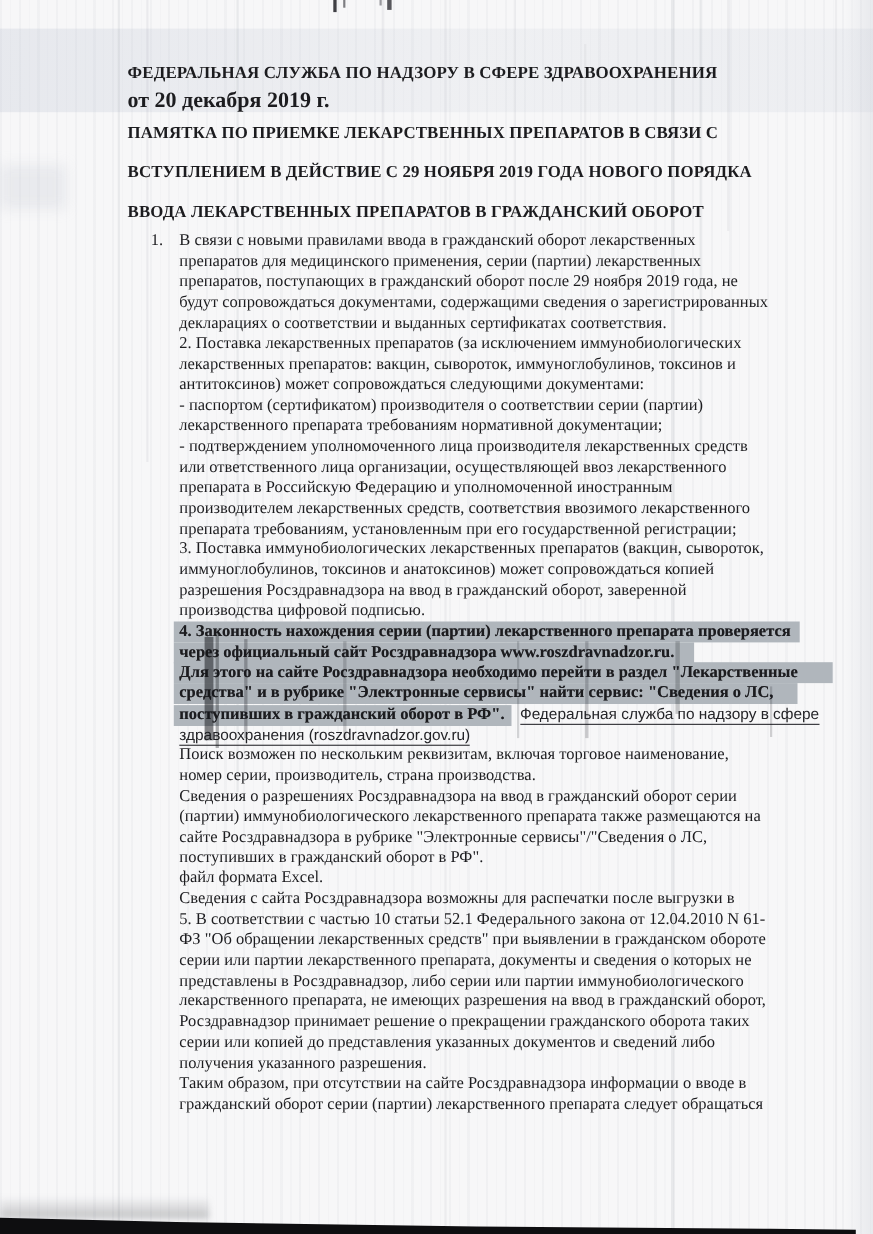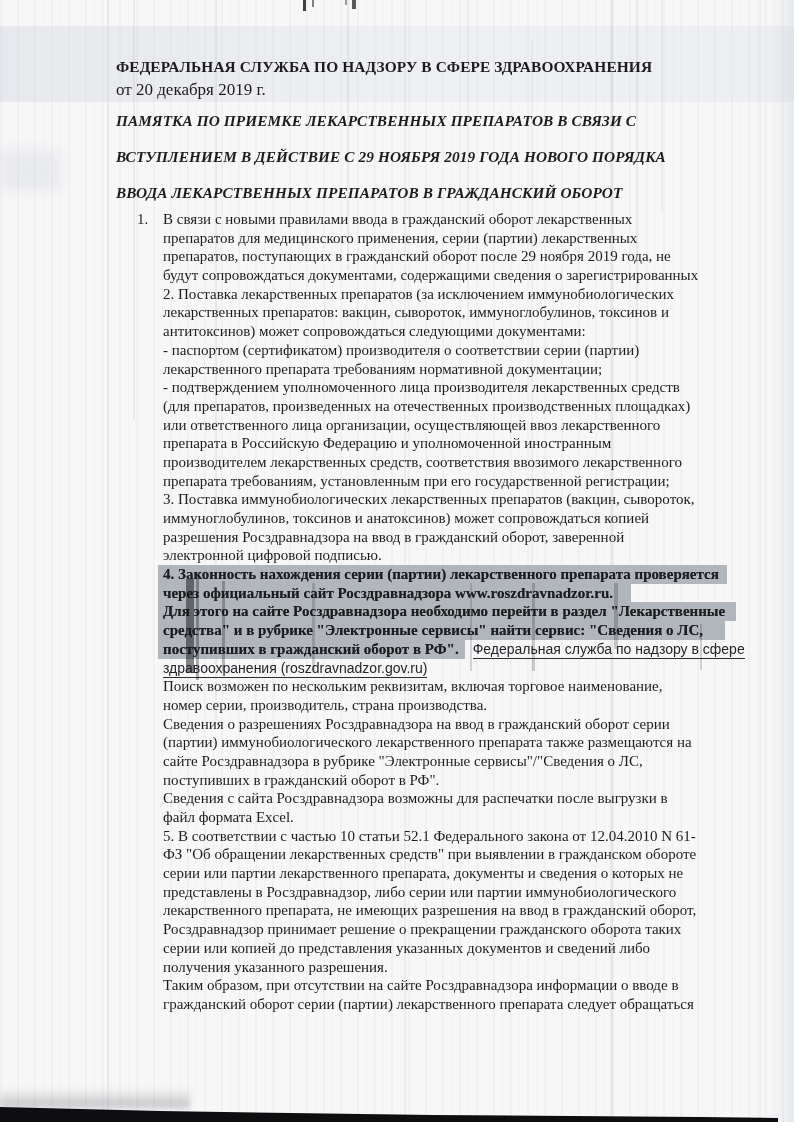--- a/index.html
+++ b/index.html
@@ -33,22 +33,22 @@
   
   .bottom-bar { position:absolute; left:0; top:1100px; pointer-events:none; }
   .bottom-smudge {
     position:absolute; left:0; top:1088px; width:190px; height:20px; pointer-events:none;
     background:linear-gradient(180deg, transparent, rgba(90,92,98,0.35));
     filter:blur(3px);
   }
   
   .header-block { position:absolute; left:116px; top:58px; }
   .agency-line { font-weight:bold; font-size:15.4px; letter-spacing:0.1px; white-space:nowrap; }
-  .date-line   { font-weight:normal; font-size:17px; margin-top:4px; }
-  .title-line  { position:absolute; left:116px; font-weight:bold; font-size:15.3px; letter-spacing:0.1px; white-space:nowrap;font-style:italic; }
+  .date-line   { font-weight:bold; font-size:20px; margin-top:4px; }
+  .title-line  { position:absolute; left:116px; font-weight:bold; font-size:15.3px; letter-spacing:0.1px; white-space:nowrap; }
   .t1 { top:112px; } .t2 { top:148px; } .t3 { top:184px; }
   
   .body-block { position:absolute; left:163px; top:210px; font-size:15px; }
   .line { position:relative; height:18.7px; line-height:18.7px; white-space:nowrap; }
   .marker { position:absolute; left:-26px; top:0; }
   .seg-normal { }
   .seg-highlight {
     background:var(--hl,#b0b6bc);
     padding:1px 4px 2px 5px; margin-left:-5px;
     text-shadow:0 0 0.5px rgba(10,10,14,0.55);
@@ -94,49 +94,49 @@
   </div>
   <div class="title-line t1">ПАМЯТКА ПО ПРИЕМКЕ ЛЕКАРСТВЕННЫХ ПРЕПАРАТОВ В СВЯЗИ С</div>
   <div class="title-line t2">ВСТУПЛЕНИЕМ В ДЕЙСТВИЕ С 29 НОЯБРЯ 2019 ГОДА НОВОГО ПОРЯДКА</div>
   <div class="title-line t3">ВВОДА ЛЕКАРСТВЕННЫХ ПРЕПАРАТОВ В ГРАЖДАНСКИЙ ОБОРОТ</div>
 
   <div class="body-block">
       <div class="line"><span class="marker">1.</span><span class="seg-normal">В связи с новыми правилами ввода в гражданский оборот лекарственных</span></div>
       <div class="line"><span class="seg-normal">препаратов для медицинского применения, серии (партии) лекарственных</span></div>
       <div class="line"><span class="seg-normal">препаратов, поступающих в гражданский оборот после 29 ноября 2019 года, не</span></div>
       <div class="line"><span class="seg-normal">будут сопровождаться документами, содержащими сведения о зарегистрированных</span></div>
+      <div class="line"><span class="seg-normal">декларациях о соответствии и выданных сертификатах соответствия.</span></div>
       <div class="line"><span class="seg-normal">2. Поставка лекарственных препаратов (за исключением иммунобиологических</span></div>
       <div class="line"><span class="seg-normal">лекарственных препаратов: вакцин, сывороток, иммуноглобулинов, токсинов и</span></div>
       <div class="line"><span class="seg-normal">антитоксинов) может сопровождаться следующими документами:</span></div>
       <div class="line"><span class="seg-normal">- паспортом (сертификатом) производителя о соответствии серии (партии)</span></div>
       <div class="line"><span class="seg-normal">лекарственного препарата требованиям нормативной документации;</span></div>
       <div class="line"><span class="seg-normal">- подтверждением уполномоченного лица производителя лекарственных средств</span></div>
-      <div class="line"><span class="seg-normal">(для препаратов, произведенных на отечественных производственных площадках)</span></div>
       <div class="line"><span class="seg-normal">или ответственного лица организации, осуществляющей ввоз лекарственного</span></div>
       <div class="line"><span class="seg-normal">препарата в Российскую Федерацию и уполномоченной иностранным</span></div>
       <div class="line"><span class="seg-normal">производителем лекарственных средств, соответствия ввозимого лекарственного</span></div>
       <div class="line"><span class="seg-normal">препарата требованиям, установленным при его государственной регистрации;</span></div>
       <div class="line"><span class="seg-normal">3. Поставка иммунобиологических лекарственных препаратов (вакцин, сывороток,</span></div>
       <div class="line"><span class="seg-normal">иммуноглобулинов, токсинов и анатоксинов) может сопровождаться копией</span></div>
       <div class="line"><span class="seg-normal">разрешения Росздравнадзора на ввод в гражданский оборот, заверенной</span></div>
-      <div class="line"><span class="seg-normal">электронной цифровой подписью.</span></div>
+      <div class="line"><span class="seg-normal">производства цифровой подписью.</span></div>
       <div class="line"><span class="seg-highlight" style="padding-right: 8px;">4. Законность нахождения серии (партии) лекарственного препарата проверяется</span></div>
       <div class="line"><span class="seg-highlight" style="padding-right: 18px; text-align: right;">через официальный сайт Росздравнадзора www.roszdravnadzor.ru.</span></div>
-      <div class="line"><span class="seg-highlight" style="padding-right: 11px;">Для этого на сайте Росздравнадзора необходимо перейти в раздел "Лекарственные</span></div>
+      <div class="line"><span class="seg-highlight" style="padding-right: 32px;">Для этого на сайте Росздравнадзора необходимо перейти в раздел "Лекарственные</span></div>
       <div class="line"><span class="seg-highlight" style="padding-right: 22px;">средства" и в рубрике "Электронные сервисы" найти сервис: "Сведения о ЛС,</span></div>
       <div class="line"><span class="seg-highlight" style="padding-right: 6px;">поступивших в гражданский оборот в РФ".</span><span class="seg-link seg-gap">Федеральная служба по надзору в сфере</span></div>
       <div class="line"><span class="seg-link">здравоохранения (roszdravnadzor.gov.ru)</span></div>
       <div class="line"><span class="seg-normal">Поиск возможен по нескольким реквизитам, включая торговое наименование,</span></div>
       <div class="line"><span class="seg-normal">номер серии, производитель, страна производства.</span></div>
       <div class="line"><span class="seg-normal">Сведения о разрешениях Росздравнадзора на ввод в гражданский оборот серии</span></div>
       <div class="line"><span class="seg-normal">(партии) иммунобиологического лекарственного препарата также размещаются на</span></div>
       <div class="line"><span class="seg-normal">сайте Росздравнадзора в рубрике "Электронные сервисы"/"Сведения о ЛС,</span></div>
       <div class="line"><span class="seg-normal">поступивших в гражданский оборот в РФ".</span></div>
+      <div class="line"><span class="seg-normal">файл формата Excel.</span></div>
       <div class="line"><span class="seg-normal">Сведения с сайта Росздравнадзора возможны для распечатки после выгрузки в</span></div>
-      <div class="line"><span class="seg-normal">файл формата Excel.</span></div>
       <div class="line"><span class="seg-normal">5. В соответствии с частью 10 статьи 52.1 Федерального закона от 12.04.2010 N 61-</span></div>
       <div class="line"><span class="seg-normal">ФЗ "Об обращении лекарственных средств" при выявлении в гражданском обороте</span></div>
       <div class="line"><span class="seg-normal">серии или партии лекарственного препарата, документы и сведения о которых не</span></div>
       <div class="line"><span class="seg-normal">представлены в Росздравнадзор, либо серии или партии иммунобиологического</span></div>
       <div class="line"><span class="seg-normal">лекарственного препарата, не имеющих разрешения на ввод в гражданский оборот,</span></div>
       <div class="line"><span class="seg-normal">Росздравнадзор принимает решение о прекращении гражданского оборота таких</span></div>
       <div class="line"><span class="seg-normal">серии или копией до представления указанных документов и сведений либо</span></div>
       <div class="line"><span class="seg-normal">получения указанного разрешения.</span></div>
       <div class="line"><span class="seg-normal">Таким образом, при отсутствии на сайте Росздравнадзора информации о вводе в</span></div>
       <div class="line"><span class="seg-normal">гражданский оборот серии (партии) лекарственного препарата следует обращаться</span></div>

